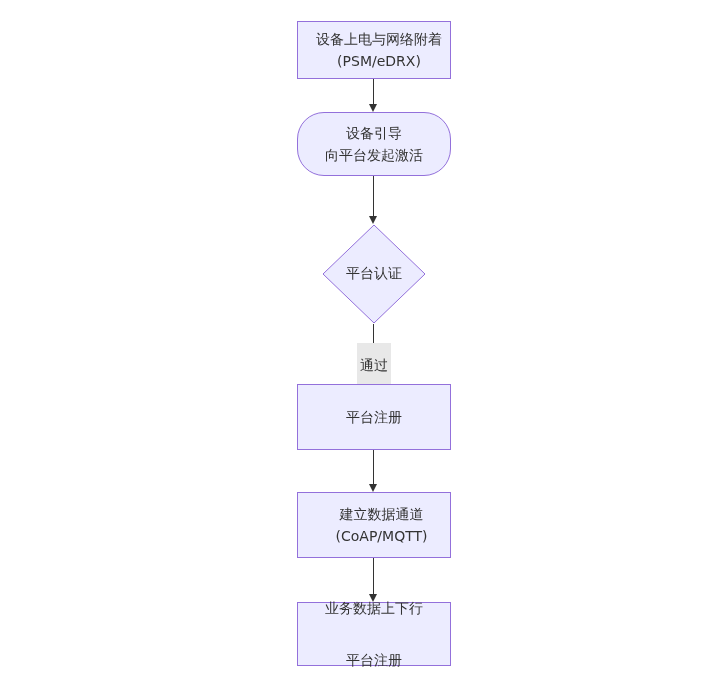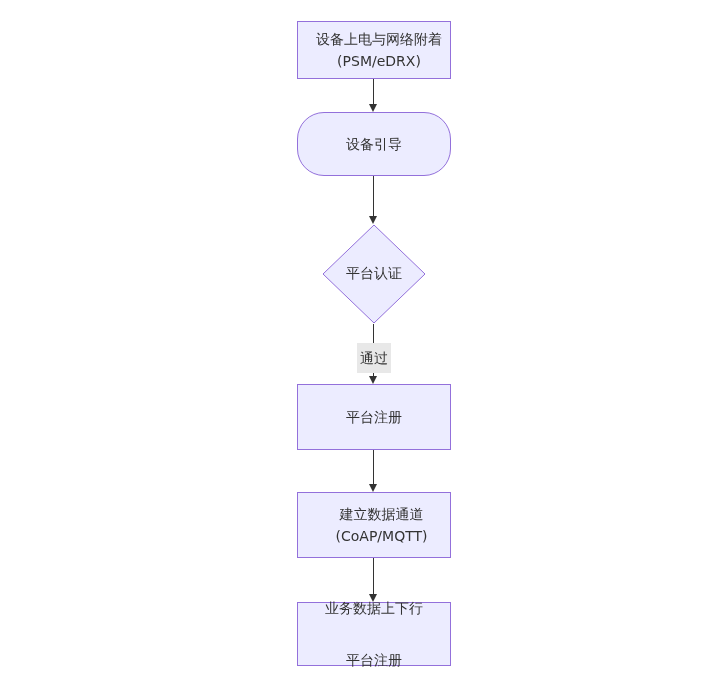--- a/index.html
+++ b/index.html
@@ -88,41 +88,42 @@
   
   .edge-label {
     position: absolute;
     left: 374px;
     top: 343px;
     transform: translateX(-50%);
     background: var(--edge-label-bg);
     color: var(--edge-label-text);
     font-size: 14px;
     line-height: 18px;
-    padding: 6px 3px;
+    padding: 13px 3px;
     white-space: nowrap;
   }
 </style>
 </head>
 <body>
 
 <div class="canvas">
 
   <div class="node" style="top:21px; height:58px;padding-left:10px;">
     <div class="node-line">设备上电与网络附着</div>
     <div class="node-line">(PSM/eDRX)</div>
   </div>
 
   <div class="edge" style="top:79px; height:33px;">
     <div class="edge-line"></div>
     <div class="edge-head"></div>
   </div>
 
   <div class="node" style="top:112px; height:64px;border-radius:27px;">
     <div class="node-line">设备引导</div>
+    <div class="node-line">向平台发起激活</div>
   </div>
 
   <div class="edge" style="top:176px; height:48px;">
     <div class="edge-line"></div>
     <div class="edge-head"></div>
   </div>
 
   <div class="diamond">
     <svg viewBox="0 0 104 100">
       <polygon points="52,1 103,50 52,99 1,50" fill="#ececff" stroke="#9370db" stroke-width="1"></polygon>

